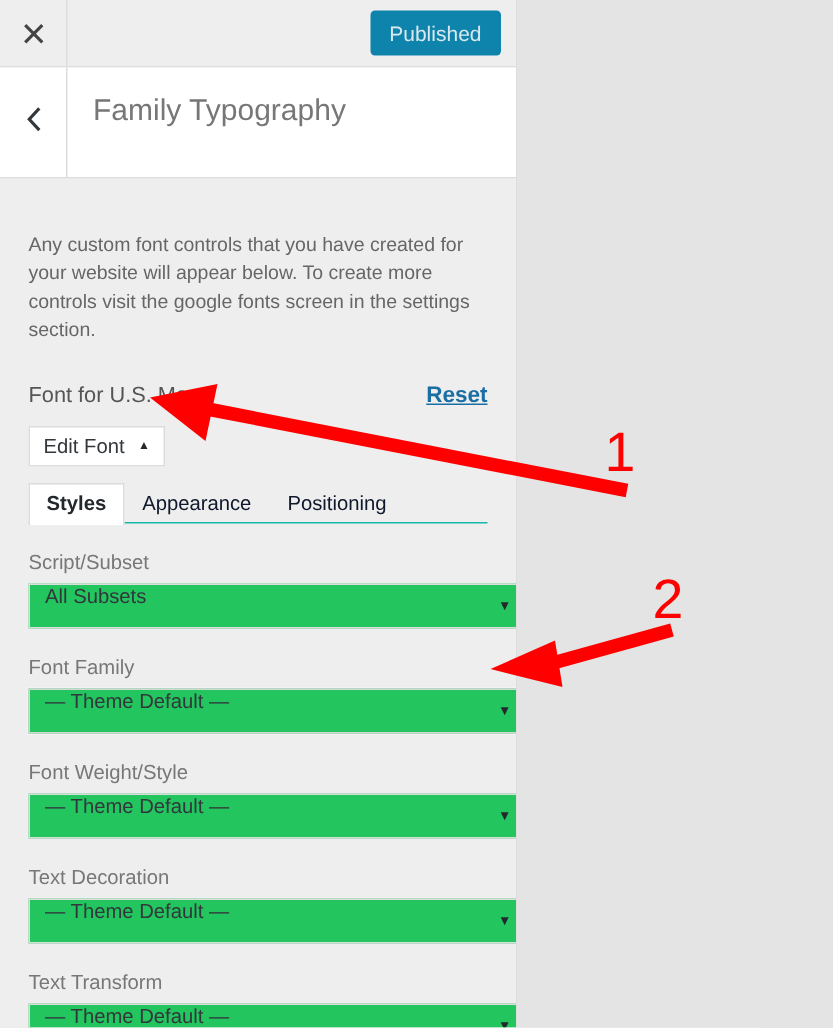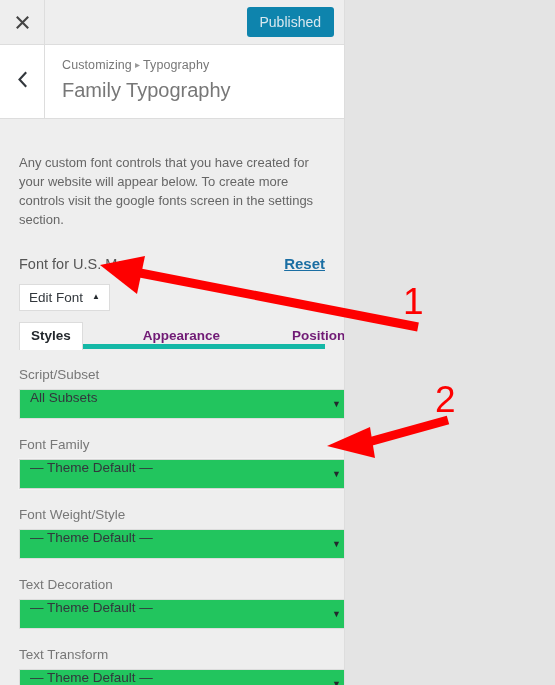--- a/index.html
+++ b/index.html
@@ -167,36 +167,34 @@
     line-height: 1;
     position: relative;
     top: -1px;
   }
 
   
   .cz-tabs {
     margin-top: 11px;
     display: flex;
     align-items: flex-start;
-    border-bottom: 5px solid #14b8a6;
+    border-bottom: 1px solid #14b8a6;
     height: 27px;
     box-sizing: border-box;
-    gap: 48px;
   }
   .cz-tab {
     padding: 4px 11px 5px 11px;
     font-size: 13.5px;
-    color: #701a75;
+    color: #0f172a;
     cursor: pointer;
     border: 1px solid transparent;
     border-bottom: none;
     box-sizing: border-box;
     line-height: 17px;
     position: relative;
-    font-weight: bold;
   }
   .cz-tab.active {
     background: #ffffff;
     color: #23282d;
     font-weight: bold;
     border-color: #dcdcdc;
     margin-bottom: -1px;
     padding-bottom: 6px;
   }
 
@@ -291,23 +289,20 @@
 
   <div class="cz-section-head">
     <div class="cz-back">
       <span>
         <svg width="13" height="17" viewBox="0 0 13 17" aria-hidden="true">
           <path d="M9.5 2 L3.5 8.5 L9.5 15" stroke="#32373c" stroke-width="2.1" fill="none" stroke-linecap="square" stroke-linejoin="miter"></path>
         </svg>
       </span>
     </div>
     <div class="cz-head-text">
-      <div class="cz-breadcrumb">
-        <span>Customizing</span><span class="sep">▸</span><span>Typography</span>
-      </div>
       <div class="cz-title">Family Typography</div>
     </div>
   </div>
 
   <div class="cz-body">
 
     <p class="cz-description">Any custom font controls that you have created for your website will appear below. To create more controls visit the google fonts screen in the settings section.</p>
 
     <div class="cz-control-row">
       <span class="cz-control-title">Font for U.S. Map</span>

